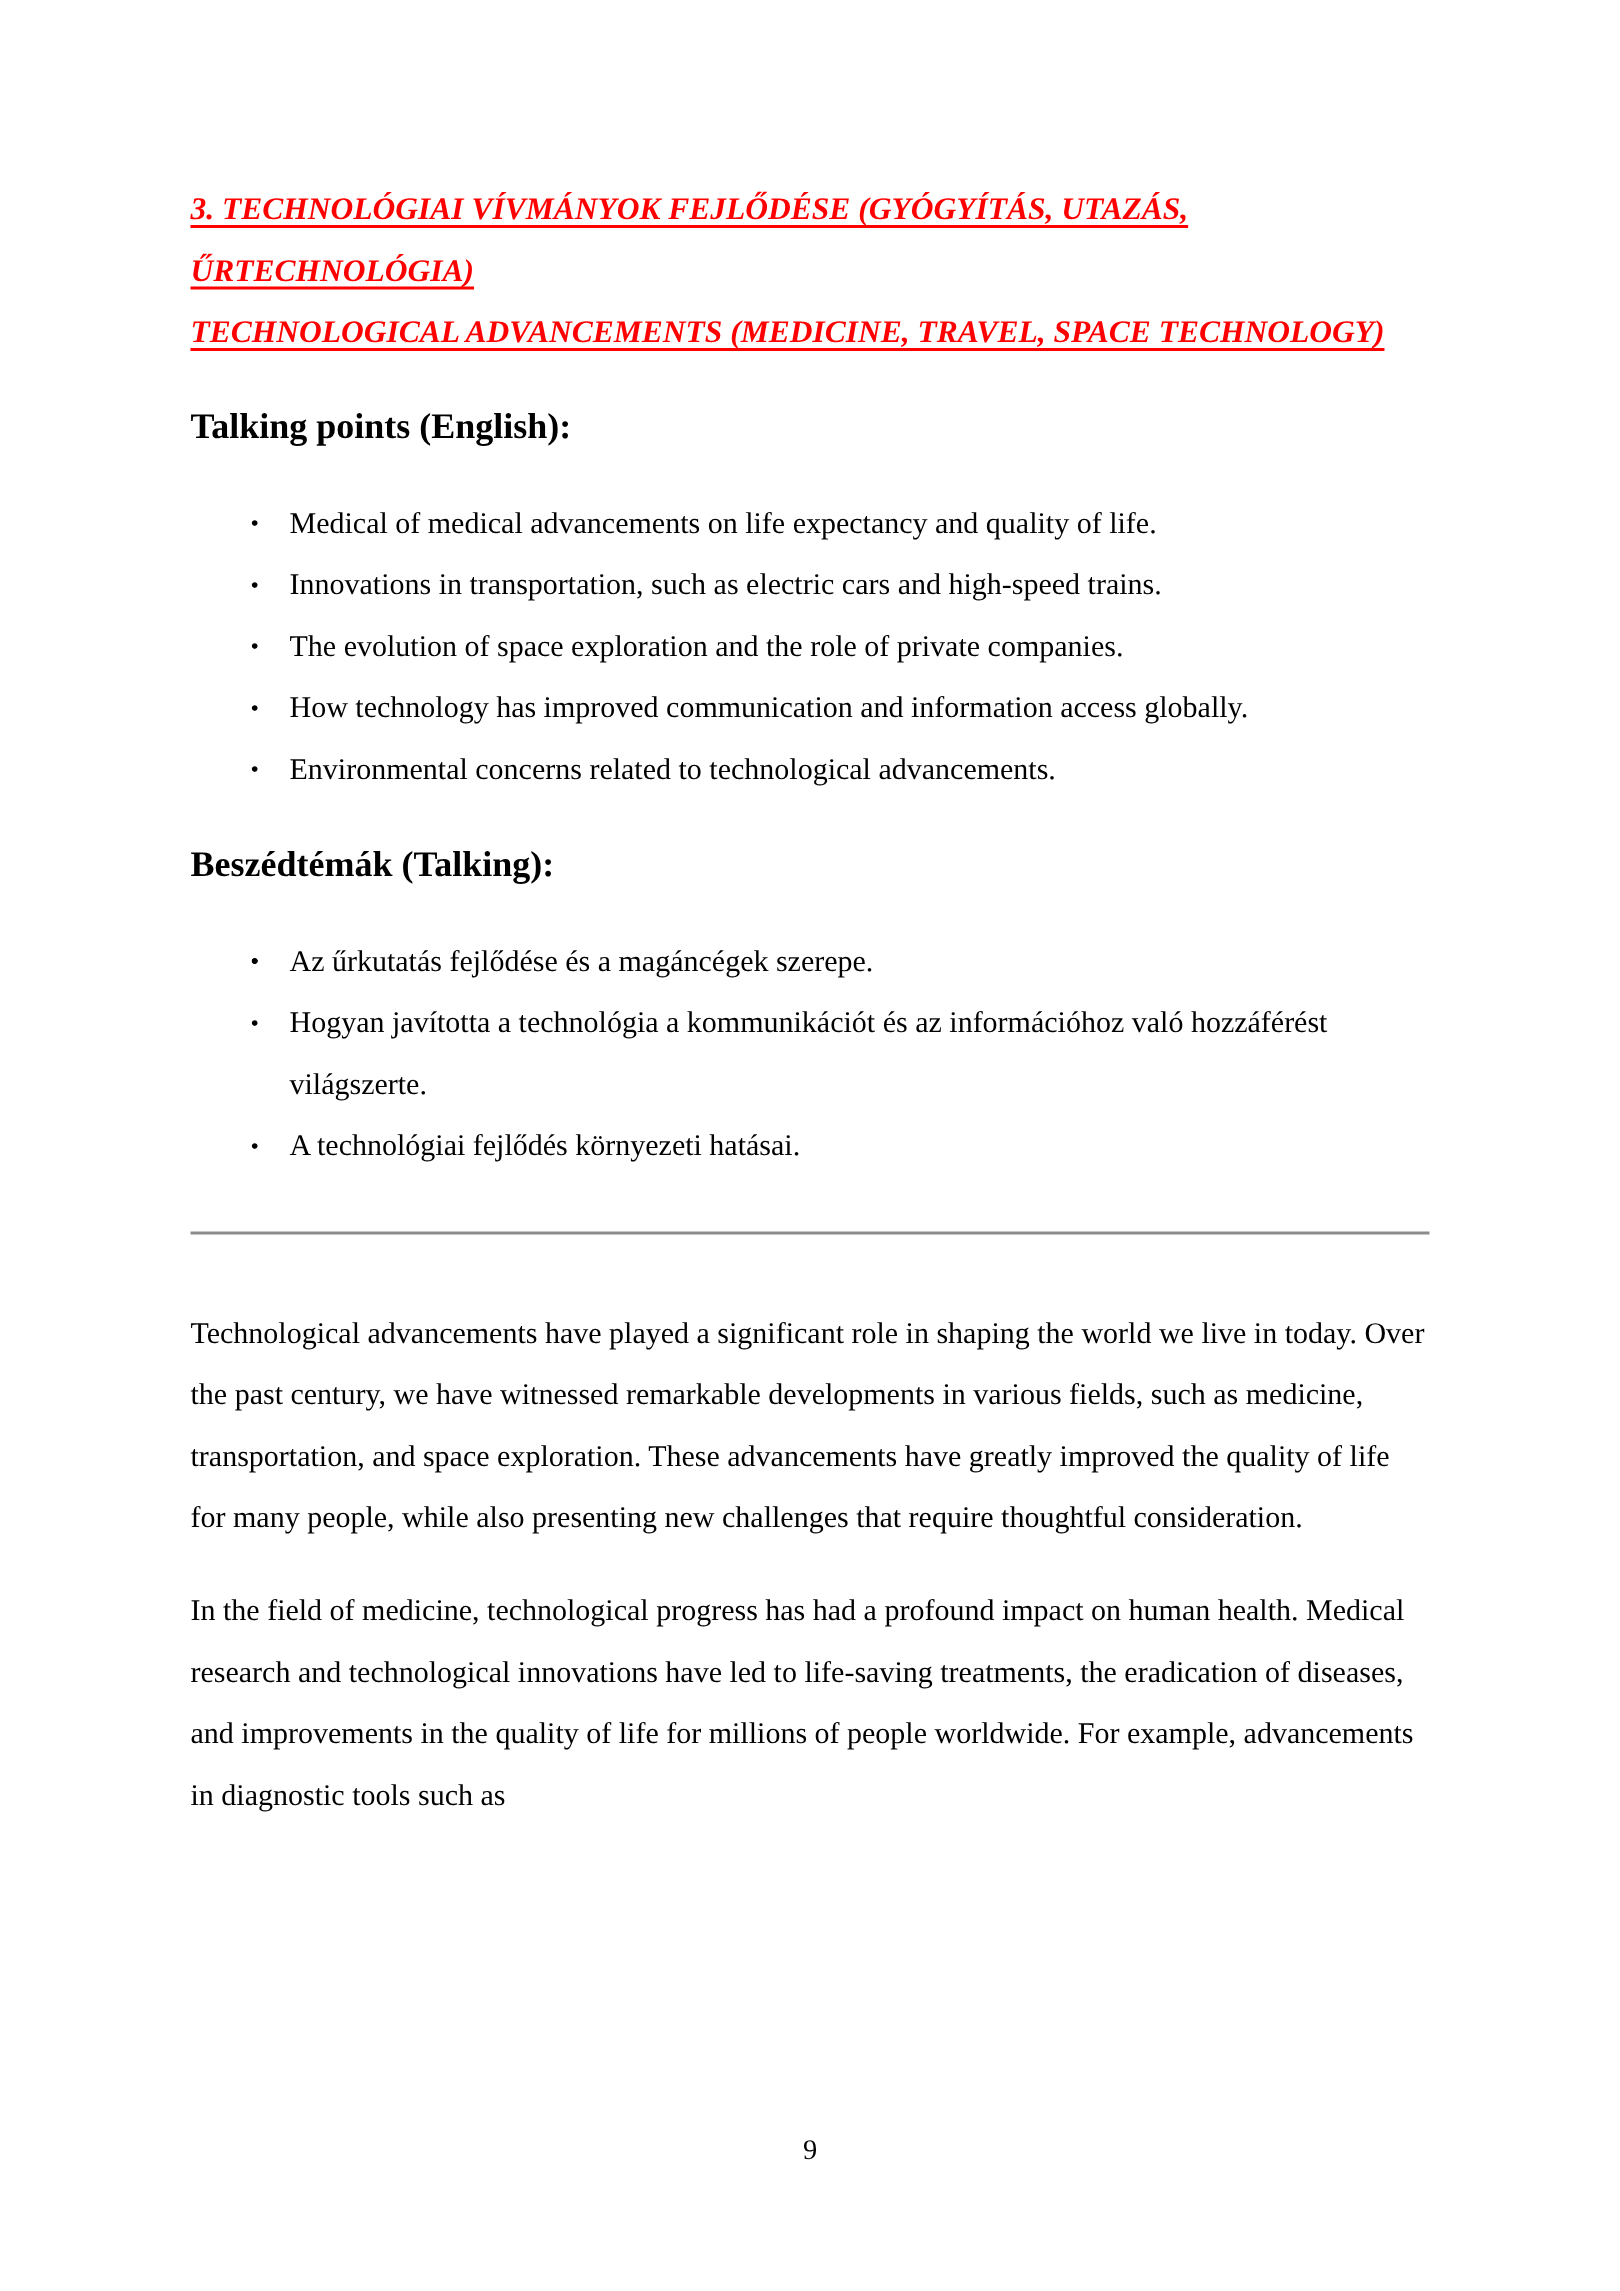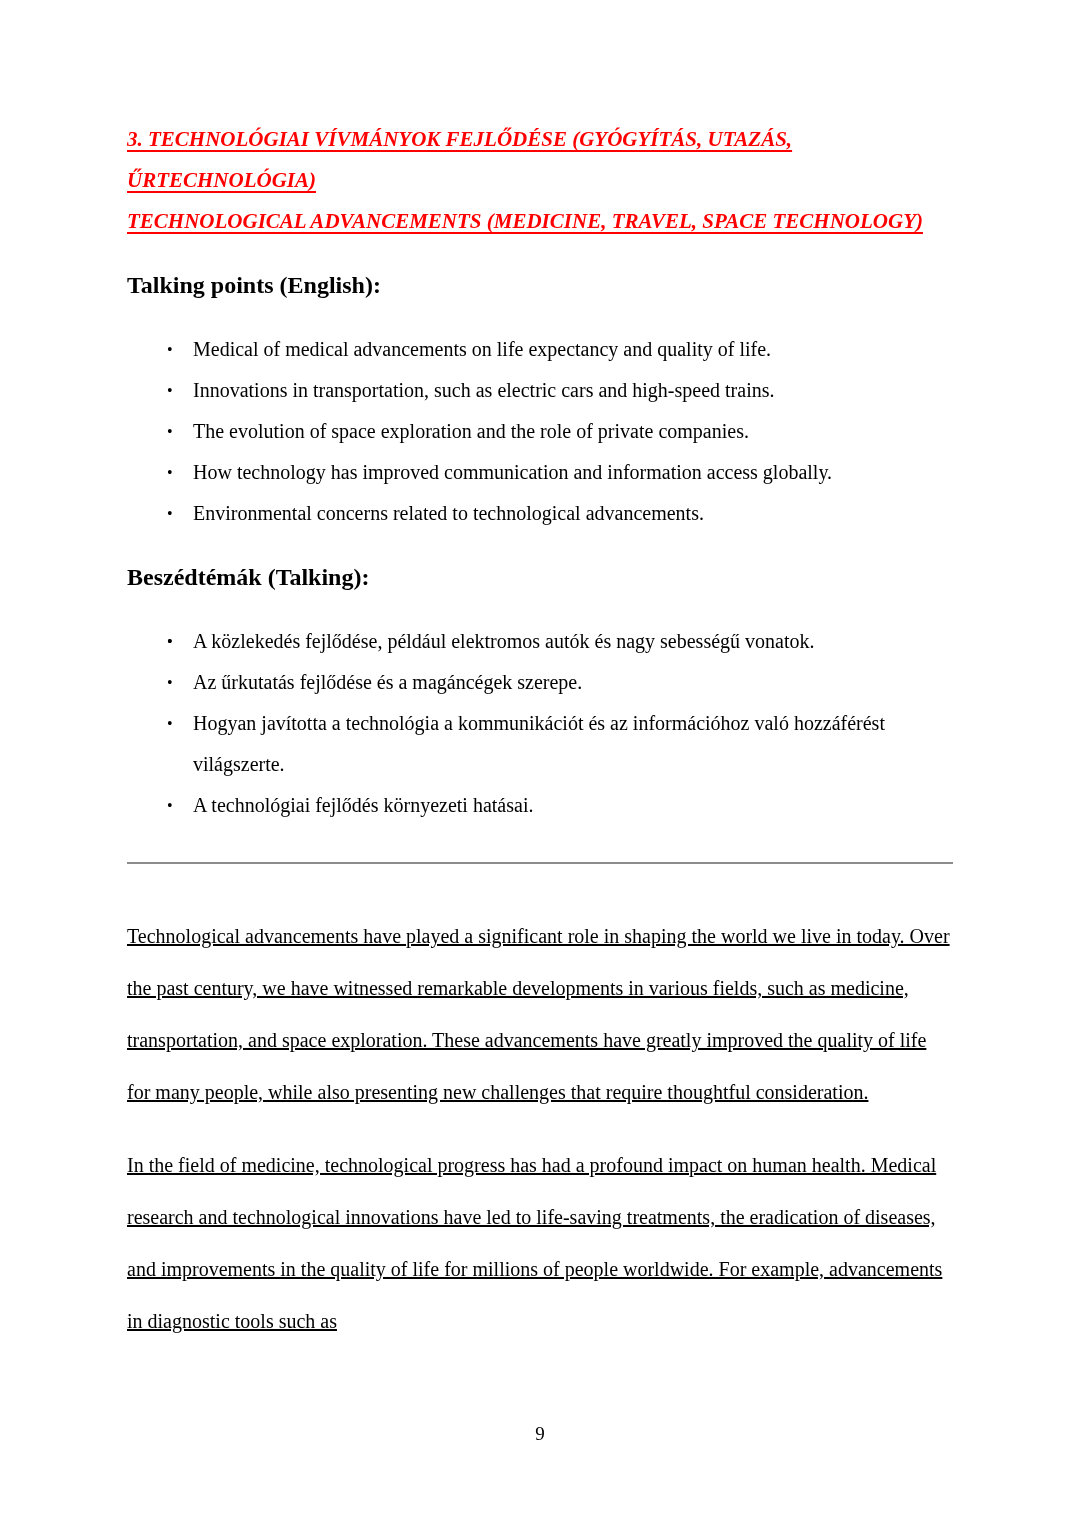--- a/index.html
+++ b/index.html
@@ -53,22 +53,21 @@
     top: 0;
     font-size: 16px;
   }
   .divider {
     border: none;
     border-top: 2px solid #8c8c8c;
     margin: 36px 0 46px 0;
   }
   .body-paragraph {
     margin: 0 0 21px 0;
-    line-height: 52px;
-    text-decoration: underline;
+    line-height: 41px;
   }
   .page-number {
     position: absolute;
     left: 0;
     right: 0;
     bottom: 82px;
     text-align: center;
     font-size: 19px;
     line-height: 22px;
   }
@@ -109,21 +108,20 @@
   </ul>
 
   <h2 class="sub-heading">Beszédtémák (Talking):</h2>
 
   <ul class="bullet-list">
     <li>
       <span class="bullet">•</span>
     </li>
     <li>
       <span class="bullet">•</span>
-      <span>A közlekedés fejlődése, például elektromos autók és nagy sebességű vonatok.</span>
     </li>
     <li>
       <span class="bullet">•</span>
       <span>Az űrkutatás fejlődése és a magáncégek szerepe.</span>
     </li>
     <li>
       <span class="bullet">•</span>
       <span>Hogyan javította a technológia a kommunikációt és az információhoz való hozzáférést világszerte.</span>
     </li>
     <li>

